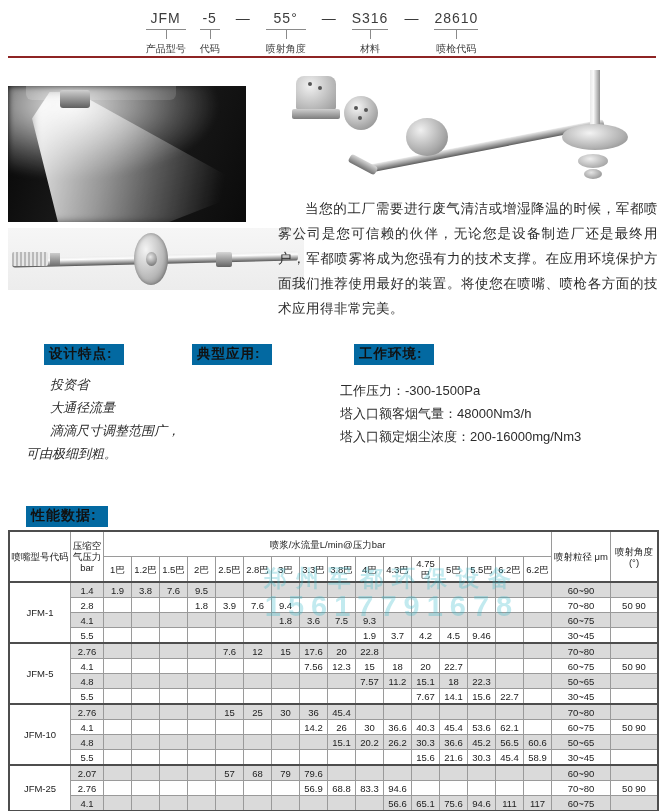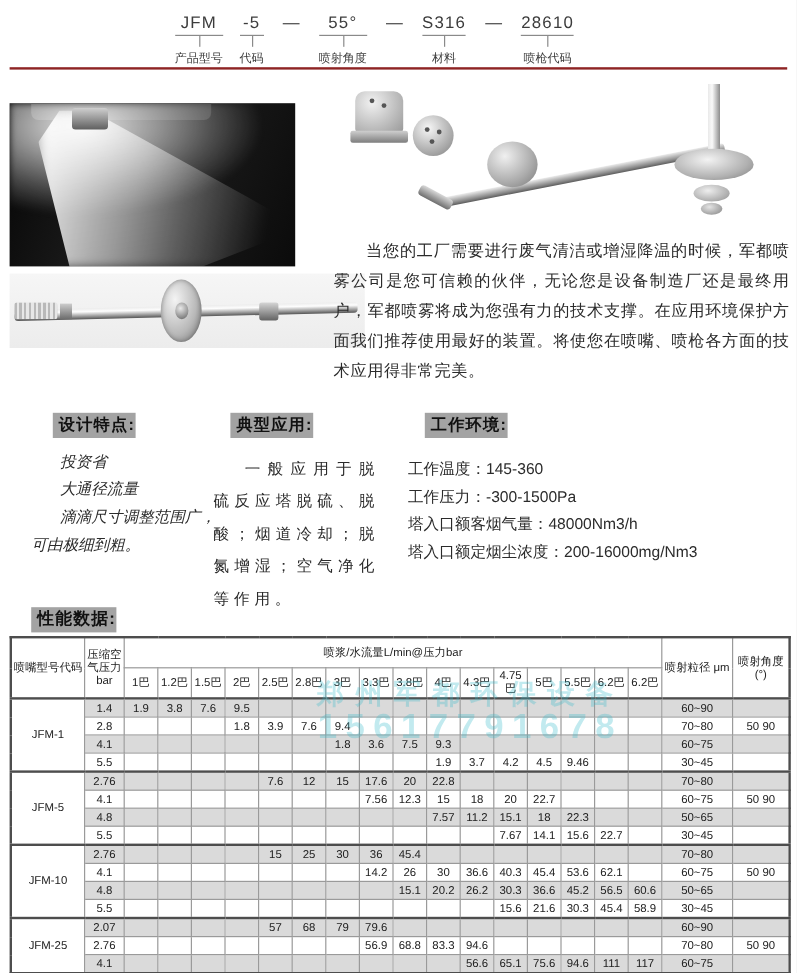--- a/index.html
+++ b/index.html
@@ -68,22 +68,22 @@
   .prod-bigflange{position:absolute;left:284px;top:56px;width:66px;height:26px;border-radius:50%;
                   background:radial-gradient(ellipse at 42% 35%,#f3f3f3,#b1b1b1 62%,#7a7a7a);}
   .prod-cone1{position:absolute;left:300px;top:86px;width:30px;height:14px;border-radius:50%;
               background:radial-gradient(ellipse at 40% 35%,#eee,#8f8f8f);}
   .prod-cone2{position:absolute;left:306px;top:101px;width:18px;height:10px;border-radius:50%;
               background:radial-gradient(ellipse at 40% 35%,#e4e4e4,#828282);}
   .intro{margin-top:2px;font-size:13.5px;line-height:25px;text-align:justify;color:#2b2b2b;
          text-indent:2em;letter-spacing:0.5px;}
 
   
-  .sec-label{display:inline-block;background:#a3a3a3;font-weight:bold;font-size:13.5px;color:#111;
-             padding:1px 0 2px 5px;letter-spacing:1px;}
+  .sec-label{display:inline-block;background:#0369a1;font-weight:bold;font-size:13.5px;color:#111;
+             padding:1px 11px 2px 5px;letter-spacing:1px;}
   .design-sec{position:absolute;left:26px;top:344px;width:162px;}
   .design-sec .sec-label{margin-left:18px;}
   .design-items{margin-top:8px;font-size:13px;line-height:23px;color:#2b2b2b;font-style:italic;}
   .design-items p{margin:0;text-indent:24px;}
   .typical-sec{position:absolute;left:178px;top:344px;width:138px;}
   .typical-sec .sec-label{margin-left:14px;}
   .typical-text{margin-top:12px;font-size:13px;line-height:27px;letter-spacing:4px;
                 text-align:justify;text-indent:26px;color:#2b2b2b;}
   .work-sec{position:absolute;left:340px;top:344px;width:316px;}
   .work-sec .sec-label{margin-left:14px;}
@@ -189,27 +189,25 @@
     <span class="sec-label">设计特点:</span>
     <div class="design-items">
         <p>投资省</p>
         <p>大通径流量</p>
         <p>滴滴尺寸调整范围广，可由极细到粗。</p>
       </div>
   </div>
 
   <div class="typical-sec">
     <span class="sec-label">典型应用:</span>
-    <div class="typical-text">一般应用于脱硫反应塔脱硫、脱酸；烟道冷却；脱氮增湿；空气净化等作用。</div>
   </div>
 
   <div class="work-sec">
     <span class="sec-label">工作环境:</span>
     <div class="work-lines">
-        <p>工作温度：145-360</p>
         <p>工作压力：-300-1500Pa</p>
         <p>塔入口额客烟气量：48000Nm3/h</p>
         <p>塔入口额定烟尘浓度：200-16000mg/Nm3</p>
       </div>
   </div>
 
   <div class="perf-label">
     <span class="sec-label">性能数据:</span>
   </div>
 

